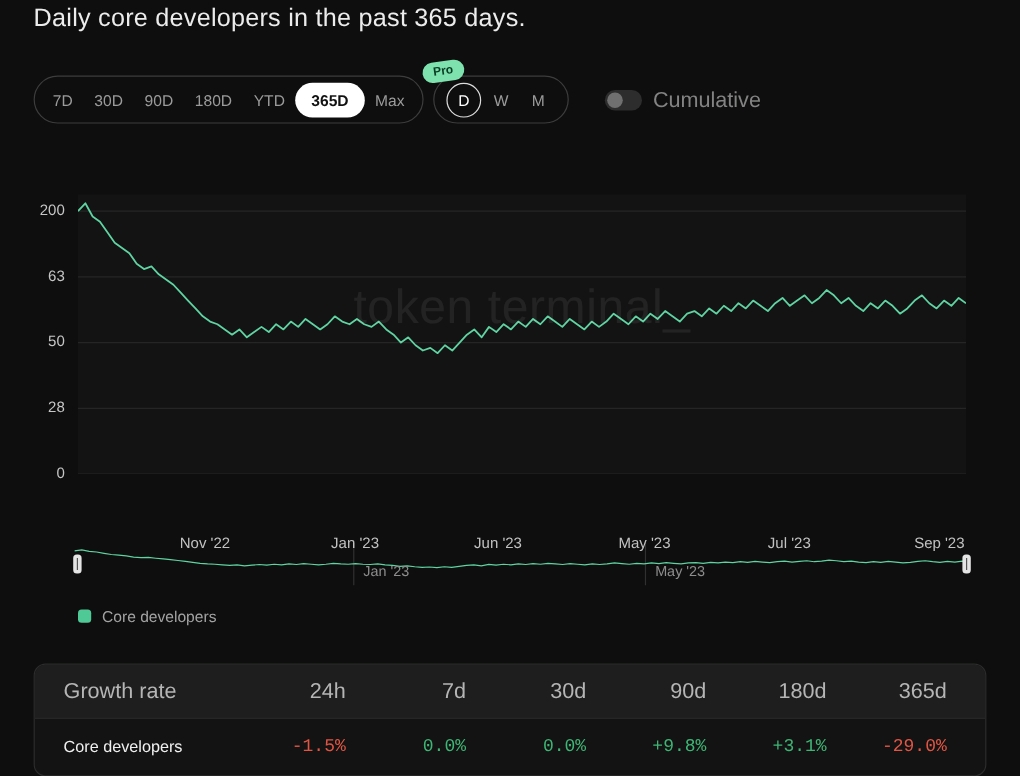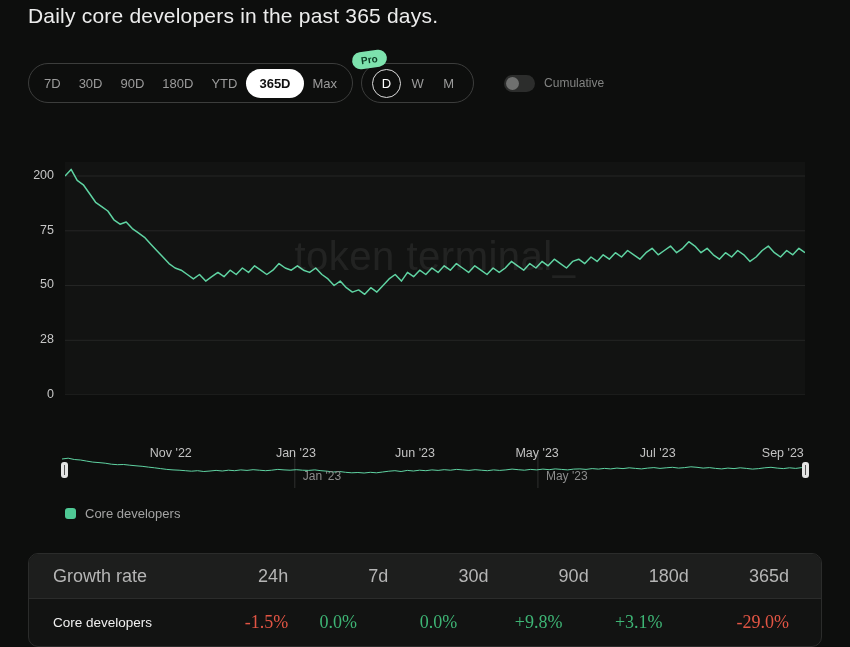--- a/index.html
+++ b/index.html
@@ -13,21 +13,21 @@
   .seg-group{display:flex;align-items:center;height:40px;border:1px solid #3c3d3c;border-radius:21px;padding:0 6px;box-sizing:border-box;}
   .seg-btn{background:none;border:none;cursor:pointer;color:#9b9b9b;font-family:"Liberation Sans",sans-serif;font-size:13px;padding:7px 9px;border-radius:16px;}
   .seg-btn.selected{background:var(--pill,#fff);color:#111;font-weight:700;padding:7px 13px;}
   .grans{margin-left:8px;padding:0 9px;}
   .gran-btn{background:none;border:none;cursor:pointer;color:#9b9b9b;font-family:"Liberation Sans",sans-serif;font-size:13px;width:29px;height:29px;line-height:27px;text-align:center;padding:0;margin:0 1px;border-radius:50%;}
   .gran-btn.selected{border:1.5px solid #dcdcdc;color:#fff;box-sizing:border-box;}
   .pro-badge{position:absolute;left:352px;top:51px;z-index:3;background:var(--badge,#7de2ad);color:#0b3d24;font-size:10px;font-weight:700;padding:3px 9px;border-radius:9px;transform:rotate(-8deg);}
   .toggle-wrap{display:flex;align-items:center;margin-left:30px;}
   .switch{width:31px;height:17px;border-radius:999px;background:#2c2d2c;position:relative;cursor:pointer;}
   .knob{position:absolute;left:2px;top:2px;width:13px;height:13px;border-radius:50%;background:#6f706f;}
-  .toggle-label{margin-left:9px;color:#828382;font-size:12px;}
+  .toggle-label{margin-left:9px;color:#828382;font-size:18px;}
 
   
   .plot{position:absolute;left:65px;top:162px;width:740px;height:233px;background:rgba(255,255,255,0.025);cursor:crosshair;}
   .watermark{position:absolute;left:0;top:72px;width:100%;text-align:center;font-size:40px;font-weight:500;color:rgba(255,255,255,0.07);letter-spacing:.5px;pointer-events:none;white-space:nowrap;}
   .gridline{stroke:rgba(255,255,255,0.08);stroke-width:1;}
   .y-axis span{position:absolute;left:10px;width:44px;text-align:right;font-size:12.5px;color:#c6c6c6;}
   .x-axis{position:absolute;left:65px;top:408px;width:740px;height:18px;}
   .x-axis span{position:absolute;transform:translateX(-50%);font-size:12.5px;color:#c2c2c2;white-space:nowrap;margin-top:38px;}
 
   
@@ -46,22 +46,22 @@
   .legend-label{margin-left:9px;font-size:13px;color:#a3a3a3;}
 
   
   .table{position:absolute;left:28px;top:553px;width:794px;border:1px solid #2b2c2b;border-radius:10px;overflow:hidden;box-sizing:border-box;background:#121312;}
   .thead,.trow{display:grid;grid-template-columns:135px repeat(6,1fr);align-items:center;padding:0 32px 0 24px;}
   .thead{height:44px;background:#1d1e1d;color:#b5b5b5;font-size:18px;}
   .trow{height:47px;border-top:1px solid #2b2c2b;}
   .th,.td{text-align:right;}
   .th.first,.td.first{text-align:left;}
   .td.first{color:#f0f0f0;font-size:13.5px;}
-  .td.val{font-family:Liberation Serif, serif;font-size:18px;}
-  .td.positive{color:var(--positive,#3eb575);text-align:center;}
+  .td.val{font-family:Liberation Mono, monospace;font-size:15px;}
+  .td.positive{color:var(--positive,#3eb575);}
   .td.negative{color:var(--negative,#e25544);}
 </style>
 </head>
 <body>
 
 <div id="canvas">
 
   <h1 class="page-title">Daily core developers in the past 365 days.</h1>
 
   <div class="controls">
@@ -83,21 +83,21 @@
       <div class="switch">
         <div class="knob"></div>
       </div>
       <span class="toggle-label">Cumulative</span>
     </div>
   </div>
   <div class="pro-badge">Pro</div>
 
   <div class="y-axis">
     <span style="top:168px">200</span>
-    <span style="top:223px">75</span>
+    <span style="top:223px">63</span>
     <span style="top:277px">50</span>
     <span style="top:332px">28</span>
     <span style="top:387px">0</span>
   </div>
 
   <div class="plot">
     <div class="watermark">token terminal_</div>
     <svg id="main-chart-svg" width="740" height="233">
         <line x1="0" x2="740" y1="14.0" y2="14.0" class="gridline"></line>
         <line x1="0" x2="740" y1="68.8" y2="68.8" class="gridline"></line>

